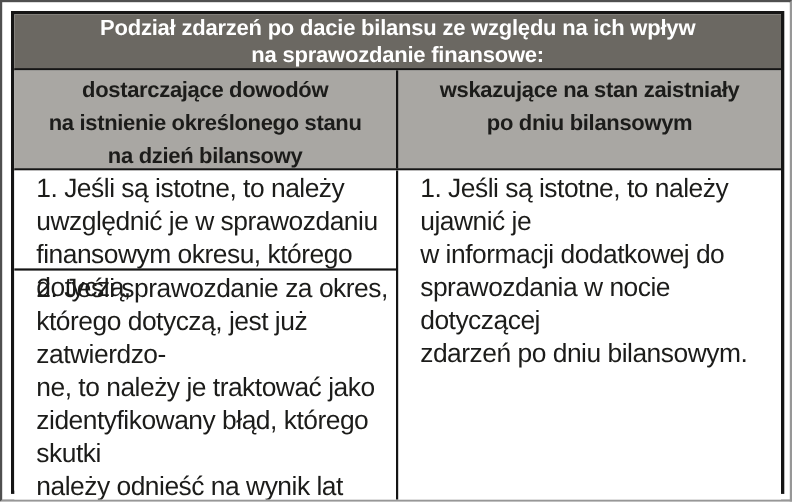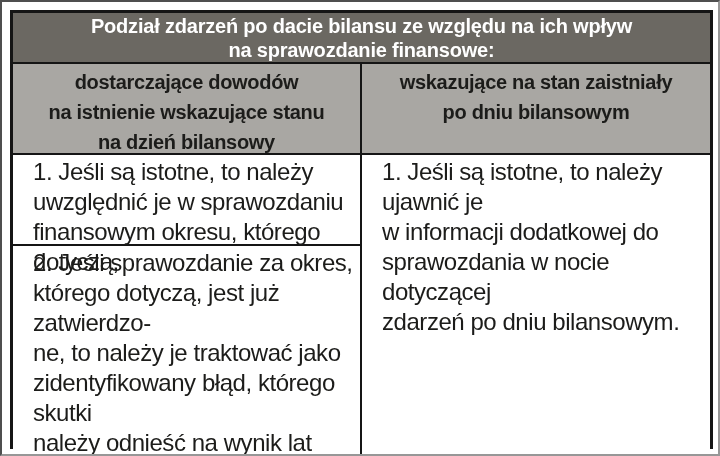--- a/index.html
+++ b/index.html
@@ -98,21 +98,21 @@
 
 <div class="events-table">
 
   <div class="title-row">
     <div class="title-text">Podział zdarzeń po dacie bilansu ze względu na ich wpływ
 na sprawozdanie finansowe:</div>
   </div>
 
   <div class="header-row">
     <div class="col-left header-cell">dostarczające dowodów
-na istnienie wskazujące stanu
+na istnienie określonego stanu
 na dzień bilansowy</div>
     <div class="col-right header-cell">wskazujące na stan zaistniały
 po dniu bilansowym</div>
   </div>
 
   <div class="body-row">
     <div class="col-left body-col">
       <div class="body-cell cell-split">1. Jeśli są istotne, to należy
 uwzględnić je w sprawozdaniu
 finansowym okresu, którego dotyczą,</div>

